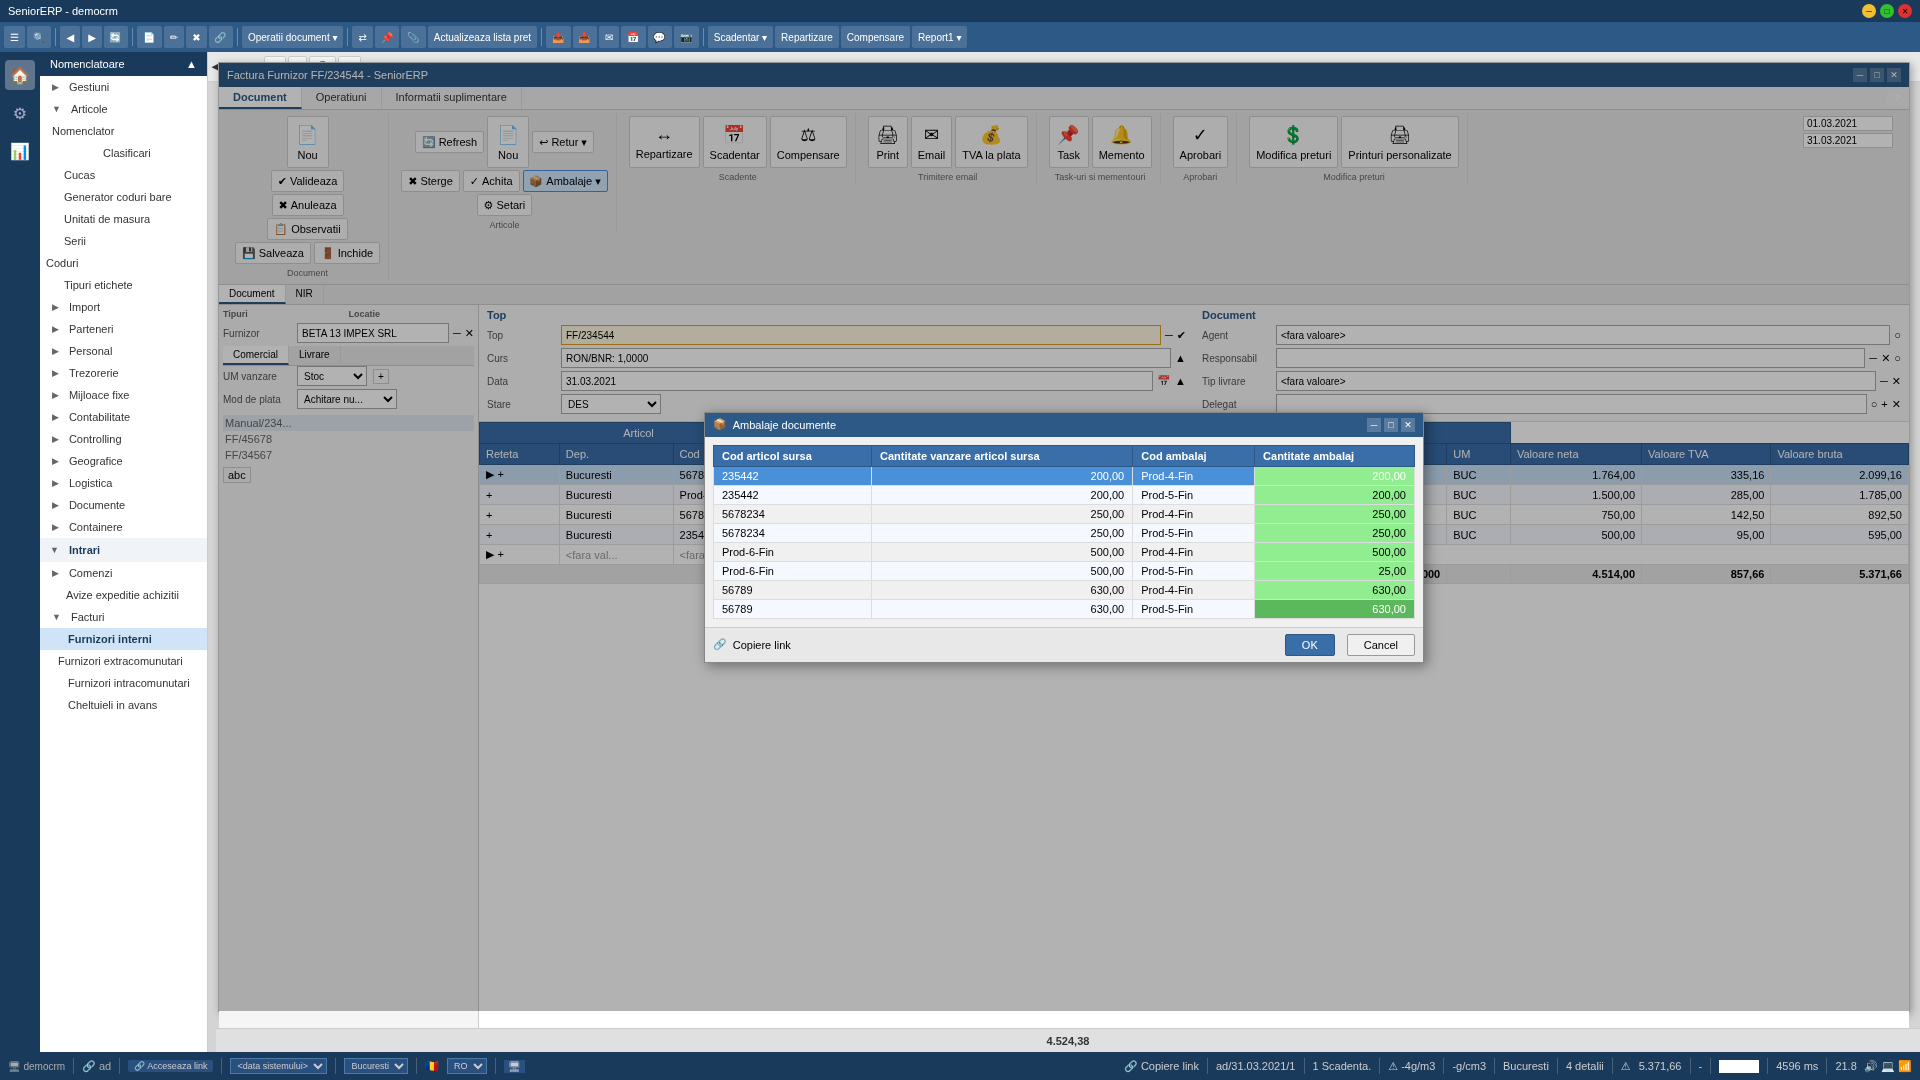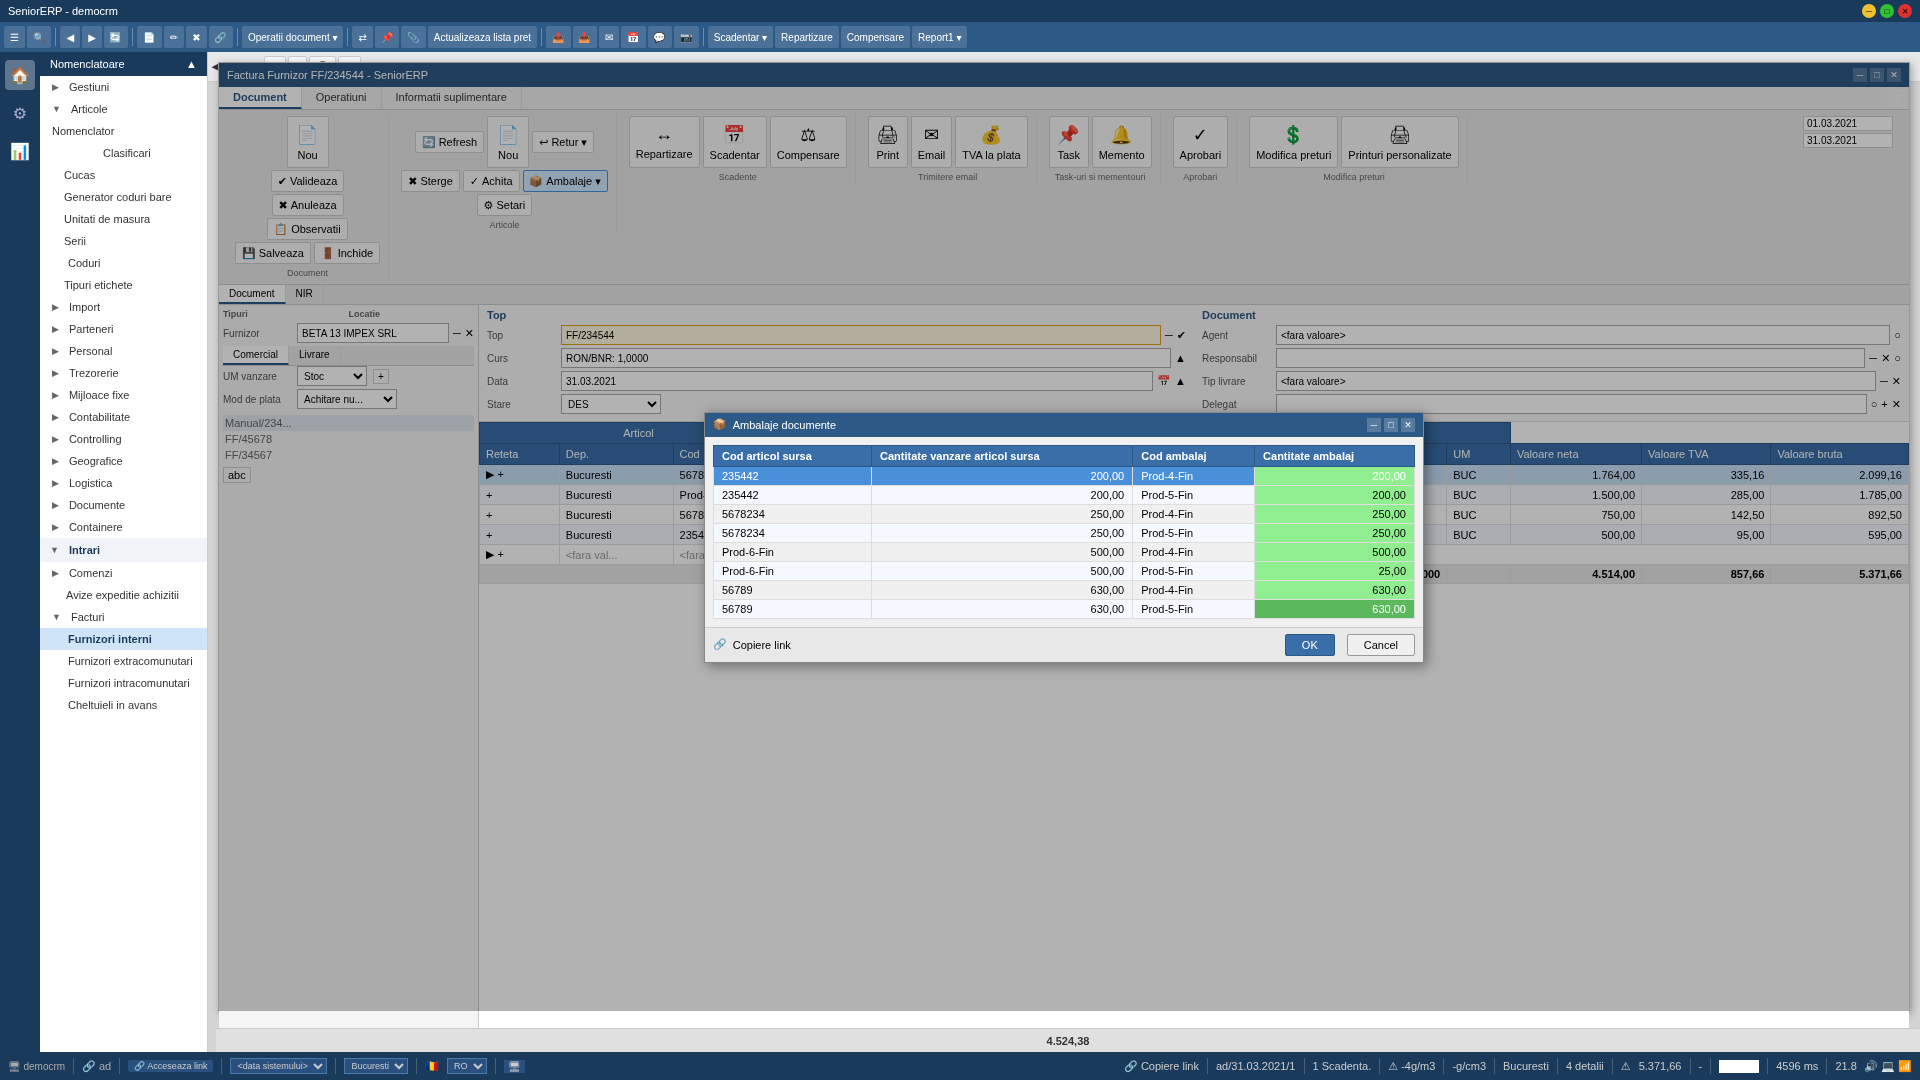--- a/index.html
+++ b/index.html
@@ -184,21 +184,21 @@
   </div>
   <div class="sidebar-item" style="padding-left: 24px;">
     <span>Generator coduri bare</span>
   </div>
   <div class="sidebar-item" style="padding-left: 24px;">
     <span>Unitati de masura</span>
   </div>
   <div class="sidebar-item" style="padding-left: 24px;">
     <span>Serii</span>
   </div>
-  <div class="sidebar-item" style="padding-left: 28px;">
+  <div class="sidebar-item" style="padding-left: 6px;">
     <span>Coduri</span>
   </div>
   <div class="sidebar-item" style="padding-left: 24px;">
     <span>Tipuri etichete</span>
   </div>
   <div class="sidebar-item">
     <span class="sidebar-arrow">▶</span>
     <span>Import</span>
   </div>
   <div class="sidebar-item">
@@ -253,21 +253,21 @@
   <div class="sidebar-item">
     <span style="padding-left:14px;">Avize expeditie achizitii</span>
   </div>
   <div class="sidebar-item">
     <span class="sidebar-arrow">▼</span>
     <span>Facturi</span>
   </div>
   <div class="sidebar-item active" style="padding-left: 28px;">
     <span>Furnizori interni</span>
   </div>
-  <div class="sidebar-item" style="padding-left: 28px; text-align: right;">
+  <div class="sidebar-item" style="padding-left: 18px; text-align: right;">
     <span>Furnizori extracomunutari</span>
   </div>
   <div class="sidebar-item" style="padding-left: 28px;">
     <span>Furnizori intracomunutari</span>
   </div>
   <div class="sidebar-item" style="padding-left: 28px;">
     <span>Cheltuieli in avans</span>
   </div>
 </div>
 

